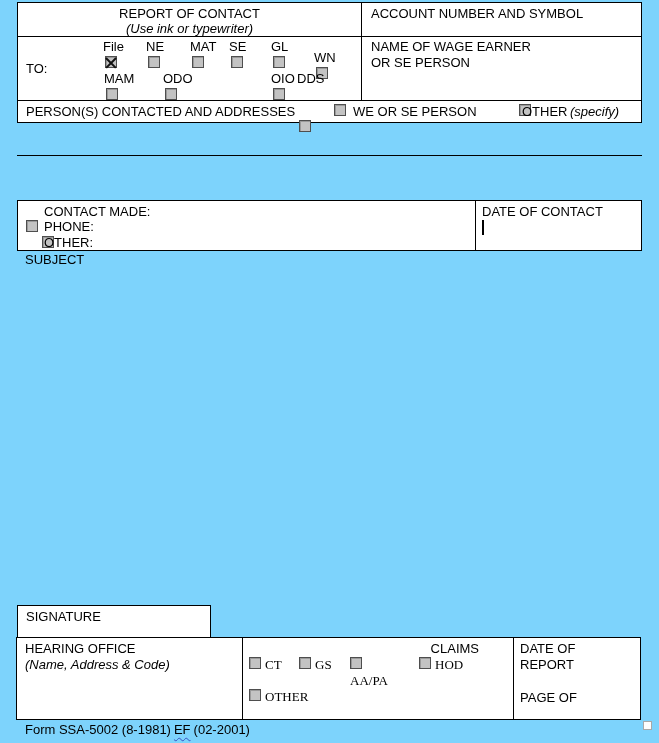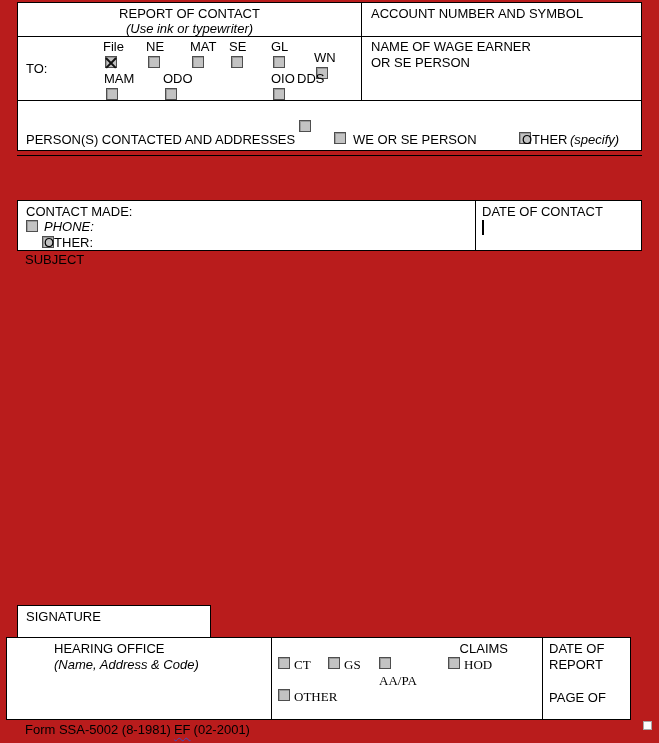--- a/index.html
+++ b/index.html
@@ -1,29 +1,29 @@
 <!DOCTYPE html>
 <html><head>
 <meta charset="utf-8">
 <style>
   * { margin:0; padding:0; box-sizing:border-box; }
   html,body { background:#fff; }
   .page {
-    position:relative; width:659px; height:743px; background:#b91c1c;
+    position:relative; width:659px; height:743px; background:#7dd3fc;
     font-family:"Liberation Sans","DejaVu Sans",sans-serif; font-size:13px; color:#000;
     overflow:hidden;
   }
   .abs { position:absolute; }
   .italic { font-style:italic; }
   .hline { height:1px; background:#000; }
 
   .top-block { left:17px; top:2px; width:625px; border:1px solid #000; background:#fff; }
   .row1 { display:flex; height:34px; border-bottom:1px solid #000; }
   .row2 { display:flex; height:64px; border-bottom:1px solid #000; }
-  .row3 { position:relative; height:21px;margin-top:28px; }
+  .row3 { position:relative; height:21px; }
   .title-cell { width:344px; border-right:1px solid #000; text-align:center; padding-top:3px; }
   .account-cell { flex:1; padding:3px 0 0 9px; }
   .to-cell { width:344px; border-right:1px solid #000; position:relative; }
   .name-cell { flex:1; padding:2px 0 0 9px; }
   .name-inner { width:175px; line-height:16px; }
   .to-label { position:absolute; left:8px; top:24px; }
 
   .opt { position:absolute; display:flex; flex-direction:column; align-items:flex-start; }
   .opt .checkbox { margin:2px 0 0 2px; }
 
@@ -39,21 +39,21 @@
   .checkbox.checked::after  { transform:rotate(-45deg); }
 
   .contact-box { left:17px; top:200px; width:625px; height:51px; border:1px solid #000; display:flex; background:#fff; }
   .cm-left { width:458px; border-right:1px solid #000; position:relative; }
   .cm-right { flex:1; position:relative; }
   .caret { width:2px; height:15px; background:#000; animation:blink 1s step-end infinite; }
   @keyframes blink { 50% { opacity:0; } }
 
   .sig-box { left:17px; top:605px; width:194px; height:33px; border:1px solid #000; padding:3px 0 0 8px; background:#fff; }
 
-  .bottom-box { left:6px; top:637px; width:625px; height:83px; border:1px solid #000; display:flex; background:#fff;padding-left:39px; }
+  .bottom-box { left:16px; top:637px; width:625px; height:83px; border:1px solid #000; display:flex; background:#fff; }
   .b-cell1 { width:226px; border-right:1px solid #000; padding:3px 0 0 8px; line-height:16px; }
   .b-cell2 { width:271px; border-right:1px solid #000; position:relative; }
   .b-cell3 { flex:1; position:relative; }
   .dor { width:80px; padding:3px 0 0 6px; line-height:16px; }
   .opt-h { display:inline-flex; align-items:flex-start; gap:4px;font-family:Liberation Serif, serif; }
 
   .footer { white-space:nowrap; }
   .footer span { margin-right:3px; }
   .wavy {
     text-decoration-line:underline; text-decoration-style:wavy;
@@ -135,23 +135,23 @@
       <span class="checkbox abs" style="left:485px;top:3px;"></span>
       <span class="abs" style="left:504px;top:3px;">OTHER</span>
       <span class="abs italic" style="left:552px;top:3px;">(specify)</span>
     </div>
   </div>
 
   <div class="hline abs" style="left:17px;top:155px;width:625px;"></div>
 
   <div class="contact-box abs">
     <div class="cm-left">
-      <div class="abs" style="left:8px;top:3px;">CONTACT MADE:</div>
+      <div class="abs" style="left:26px;top:3px;">CONTACT MADE:</div>
       <span class="checkbox abs" style="left:8px;top:19px;"></span>
-      <span class="abs" style="left:26px;top:18px;font-style:italic;">PHONE:</span>
+      <span class="abs" style="left:26px;top:18px;">PHONE:</span>
       <span class="checkbox abs" style="left:8px;top:35px;"></span>
       <span class="abs" style="left:26px;top:34px;">OTHER:</span>
     </div>
     <div class="cm-right">
       <div class="abs" style="left:6px;top:3px;">DATE OF CONTACT</div>
       <div class="caret abs" style="left:6px;top:19px;"></div>
     </div>
   </div>
 
   <div class="abs" style="left:25px;top:252px;">SUBJECT</div>

